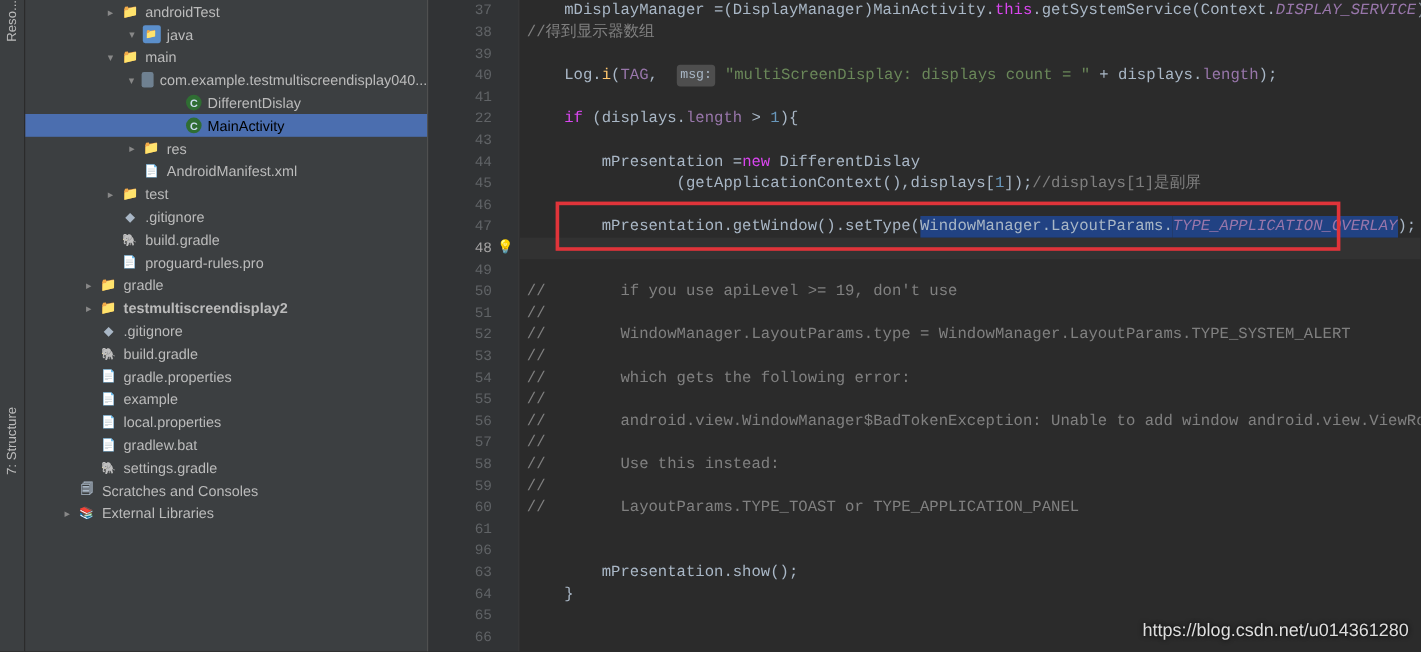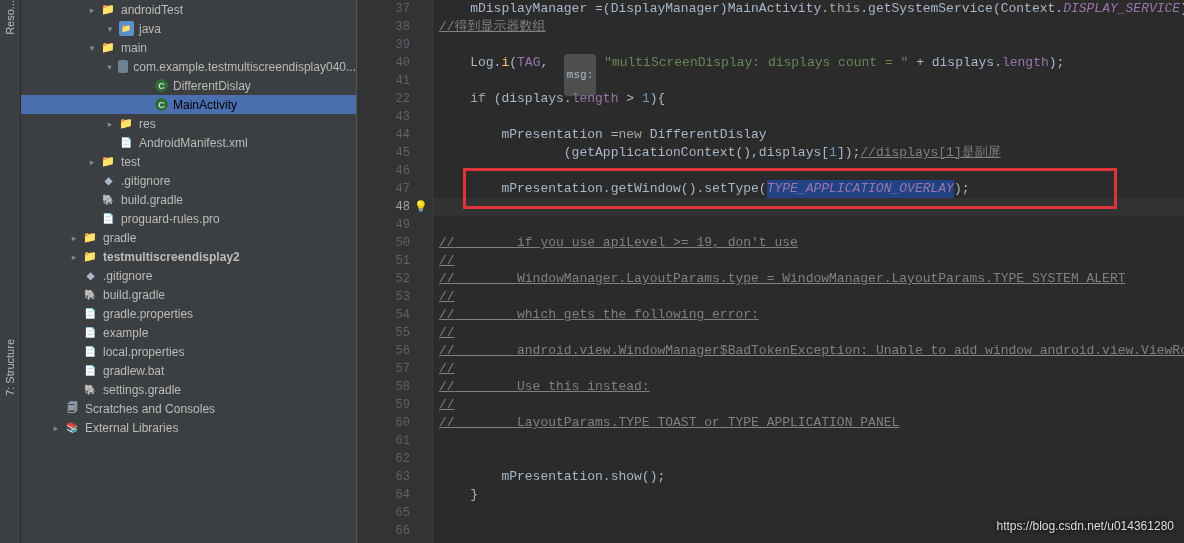--- a/index.html
+++ b/index.html
@@ -76,44 +76,44 @@
   .gutter .ln .bulb { position:absolute; right:4px; color:#ffc66d; font-size:11px; }
 
   .editor {
     flex: 1; background: #2b2b2b;
     font-family: "Consolas","Courier New",monospace;
     font-size: 13px; line-height: 18px;
     position: relative; overflow:hidden;
   }
   .code { position: relative; }
   .code-line {
-    height: 18px; display: flex; align-items: flex-start;
+    height: 18px; display: flex; align-items: flex-end;
     white-space: pre; padding-left: 6px;
   }
   .code-line.caret { background: #323232; }
-  .kw { color: #a3a3a3; }
+  .kw { color: #d946ef; }
   .fld { color: #9876aa; }
   .fn { color: #ffc66d; }
   .str { color: #6a8759; }
-  .cmt { color: #808080; text-decoration: underline; }
+  .cmt { color: #808080; }
   .num { color: #6897bb; }
   .selhl { background: #214283; }
   .const { color: #9876aa; font-style: italic; }
-  .hintbg { background: #4e4e4e; color:#a9b7c6; border-radius:3px; padding:12px 3px; font-size:11px;}
+  .hintbg { background: #4e4e4e; color:#a9b7c6; border-radius:3px; padding:0 3px; font-size:11px;}
 
   .redbox {
     position: absolute;
     border: 3px solid #e0343a;
     pointer-events: none;
     left: 30px; top: 168px;
     width: 654px; height: 41px;
   }
   .watermark {
     position: absolute; right: 10px; bottom: 8px;
-    color: #dedede; font-size: 12px; font-family: Arial,sans-serif;
+    color: #dedede; font-size: 15px; font-family: Arial,sans-serif;
     text-shadow: 0 0 4px #000;
   }
 </style>
 </head>
 <body>
 
 <div class="tool-strip">
   <span>Reso...</span>
   <span style="margin-top:260px">7: Structure</span>
 </div>
@@ -278,40 +278,40 @@
     <div class="ln">52</div>
     <div class="ln">53</div>
     <div class="ln">54</div>
     <div class="ln">55</div>
     <div class="ln">56</div>
     <div class="ln">57</div>
     <div class="ln">58</div>
     <div class="ln">59</div>
     <div class="ln">60</div>
     <div class="ln">61</div>
-    <div class="ln">62</div>
+    <div class="ln">96</div>
     <div class="ln">63</div>
     <div class="ln">64</div>
     <div class="ln">65</div>
     <div class="ln">66</div>
   </div>
 
 <div class="editor">
   <div class="code" id="code">
       <div class="code-line"><span>    mDisplayManager =(DisplayManager)MainActivity.</span><span class="kw">this</span><span>.getSystemService(Context.</span><span class="const">DISPLAY_SERVICE</span><span>);</span></div>
       <div class="code-line"><span class="cmt">//得到显示器数组</span></div>
       <div class="code-line"></div>
       <div class="code-line"><span>    Log.</span><span class="fn">i</span><span>(</span><span class="fld">TAG</span><span>,  </span><span class="hintbg">msg:</span><span> </span><span class="str">"multiScreenDisplay: displays count = "</span><span> + displays.</span><span class="fld">length</span><span>);</span></div>
       <div class="code-line"></div>
       <div class="code-line"><span>    </span><span class="kw">if</span><span> (displays.</span><span class="fld">length</span><span> &gt; </span><span class="num">1</span><span>){</span></div>
       <div class="code-line"></div>
       <div class="code-line"><span>        mPresentation =</span><span class="kw">new </span><span>DifferentDislay</span></div>
       <div class="code-line"><span>                (getApplicationContext(),displays[</span><span class="num">1</span><span>]);</span><span class="cmt">//displays[1]是副屏</span></div>
       <div class="code-line"></div>
-      <div class="code-line"><span>        mPresentation.getWindow().setType(</span><span class="const selhl">TYPE_APPLICATION_OVERLAY</span><span>);</span></div>
+      <div class="code-line"><span>        mPresentation.getWindow().setType(</span><span class="selhl">WindowManager.LayoutParams.</span><span class="const selhl">TYPE_APPLICATION_OVERLAY</span><span>);</span></div>
       <div class="code-line caret"></div>
       <div class="code-line"></div>
       <div class="code-line"><span class="cmt">//</span><span class="cmt">        if you use apiLevel &gt;= 19, don't use</span></div>
       <div class="code-line"><span class="cmt">//</span></div>
       <div class="code-line"><span class="cmt">//</span><span class="cmt">        WindowManager.LayoutParams.type = WindowManager.LayoutParams.TYPE_SYSTEM_ALERT</span></div>
       <div class="code-line"><span class="cmt">//</span></div>
       <div class="code-line"><span class="cmt">//</span><span class="cmt">        which gets the following error:</span></div>
       <div class="code-line"><span class="cmt">//</span></div>
       <div class="code-line"><span class="cmt">//</span><span class="cmt">        android.view.WindowManager$BadTokenException: Unable to add window android.view.ViewRootImpl$W@40ec8528</span></div>
       <div class="code-line"><span class="cmt">//</span></div>

